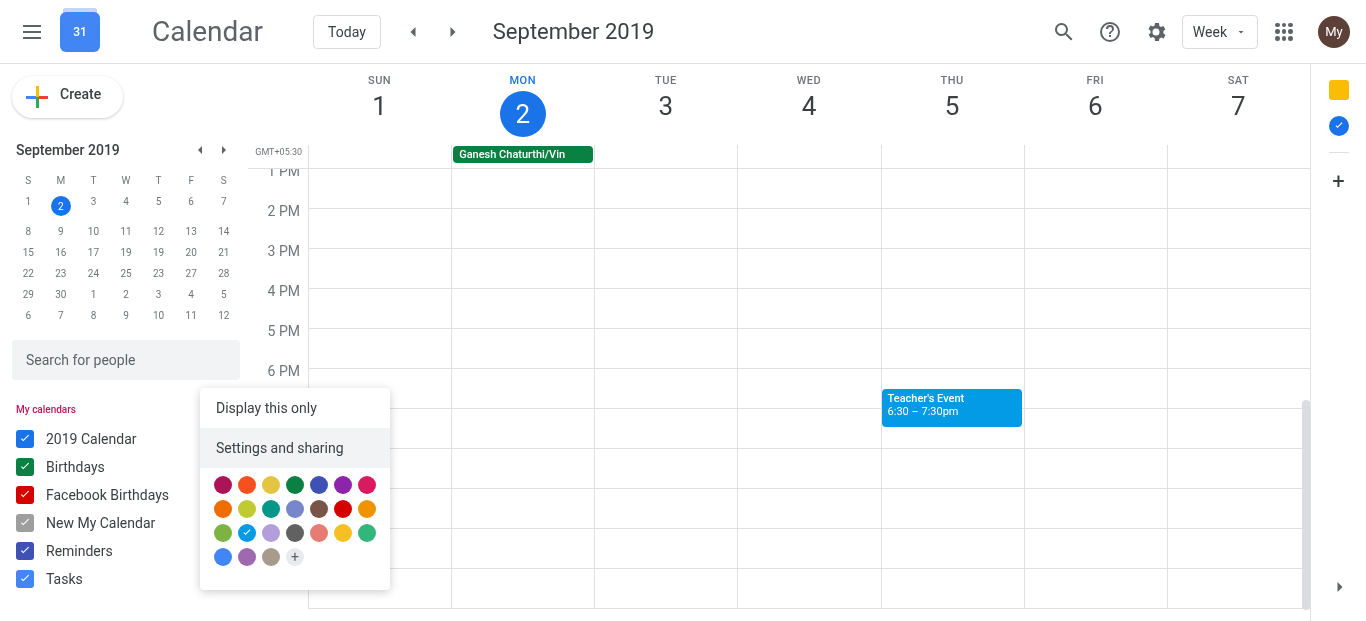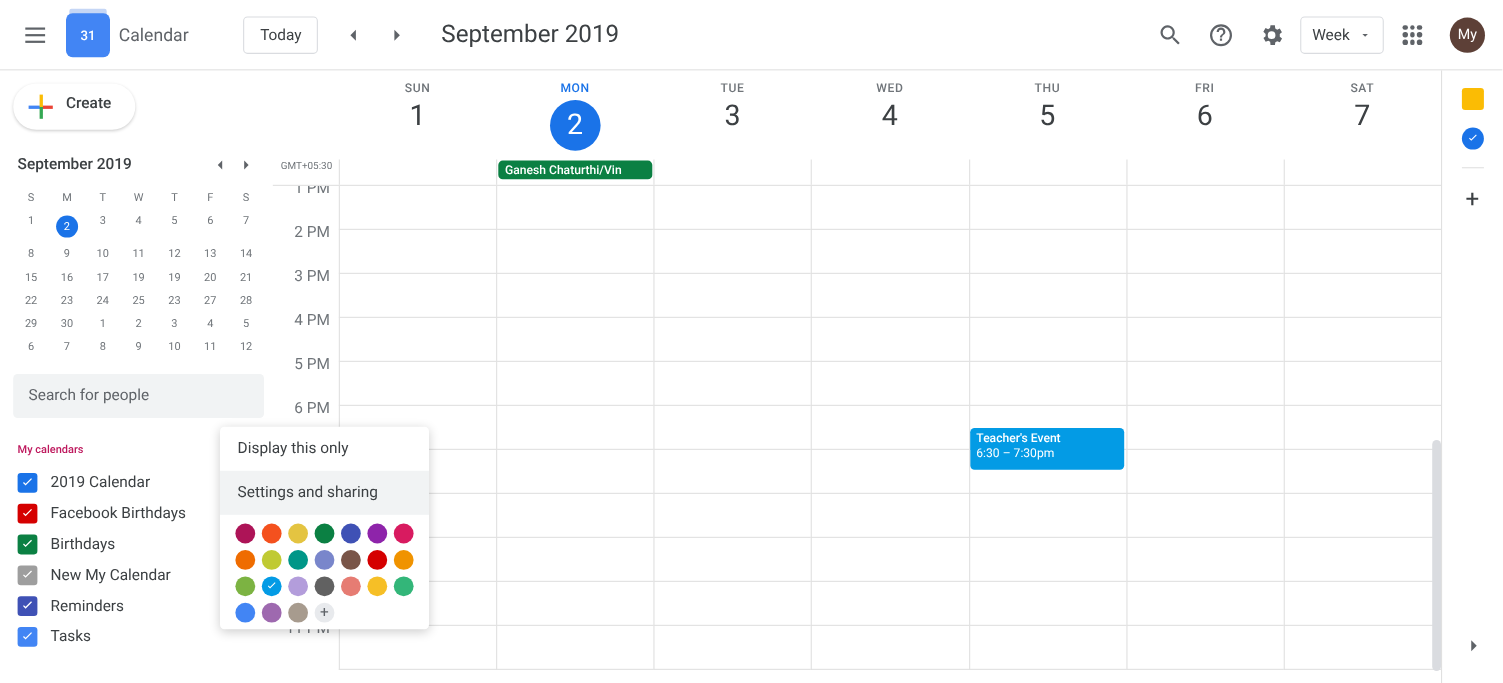--- a/index.html
+++ b/index.html
@@ -3,21 +3,21 @@
 <meta charset="utf-8">
 <style>
 * { margin: 0; padding: 0; box-sizing: border-box; font-family: 'Google Sans', Roboto, Arial, sans-serif; }
 body { width: 1366px; height: 621px; overflow: hidden; background: #fff; color: #3c4043; position: relative; }
 .header { height: 64px; display: flex; align-items: center; padding: 0 8px; border-bottom: 1px solid #e0e0e0; }
 .menu-btn { width: 48px; height: 48px; display: flex; align-items: center; justify-content: center; border-radius: 50%; cursor: pointer; }
 .menu-icon { width: 18px; height: 14px; display: flex; flex-direction: column; justify-content: space-between; }
 .menu-icon span { height: 2px; background: #5f6368; }
 .logo-box { width: 40px; height: 40px; background: #4285f4; border-radius: 6px; color: #fff; display: flex; align-items: center; justify-content: center; font-size: 12px; font-weight: 500; margin: 0 8px 0 4px; position: relative; }
 .logo-box::before { content: ''; position: absolute; top: -4px; left: 3px; right: 3px; height: 8px; background: #c5d6f5; border-radius: 2px; z-index: -1; }
-.app-title { font-size: 16px; color: #5f6368; margin-right: 50px; }
+.app-title { font-size: 28px; color: #5f6368; margin-right: 50px; margin-left: 44px; }
 .today-btn { border: 1px solid #dadce0; border-radius: 4px; padding: 8px 14px; font-size: 14px; cursor: pointer; color: #3c4043; }
 .nav-arrow { width: 36px; height: 36px; display: flex; align-items: center; justify-content: center; cursor: pointer; border-radius: 50%; margin: 0 2px; }
 .nav-arrow svg { width: 20px; height: 20px; fill: #5f6368; }
 .current-month { font-size: 22px; color: #3c4043; margin-left: 20px; }
 .header-right { margin-left: auto; display: flex; align-items: center; gap: 6px; }
 .icon-btn { width: 40px; height: 40px; display: flex; align-items: center; justify-content: center; border-radius: 50%; cursor: pointer; }
 .icon-btn svg { width: 24px; height: 24px; fill: #5f6368; }
 .view-select { border: 1px solid #dadce0; border-radius: 4px; padding: 8px 10px; font-size: 14px; cursor: pointer; display: flex; align-items: center; gap: 8px; }
 .apps-grid { width: 18px; height: 18px; display: grid; grid-template-columns: repeat(3, 1fr); gap: 2px; }
 .apps-grid span { background: #5f6368; border-radius: 50%; }
@@ -58,21 +58,21 @@
 .allday-event { background: #0b8043; color: #fff; font-size: 11px; padding: 2px 6px; border-radius: 4px; font-weight: 500; white-space: nowrap; overflow: hidden; }
 .grid-body { flex: 1; overflow-y: auto; position: relative; }
 .hour-row { display: flex; height: 40px; }
 .hour-label { width: 60px; font-size: 14px; color: #70757a; text-align: right; padding-right: 8px; position: relative; top: -6px; }
 .hour-cell { flex: 1; border-left: 1px solid #e0e0e0; border-bottom: 1px solid #e0e0e0; position: relative; }
 .timed-event { position: absolute; left: 0; right: 2px; background: #039be5; color: #fff; font-size: 11px; padding: 3px 6px; border-radius: 4px; overflow: hidden; }
 .timed-event .title { font-weight: 500; }
 .right-rail { width: 56px; border-left: 1px solid #e0e0e0; display: flex; flex-direction: column; align-items: center; padding-top: 16px; gap: 16px; }
 .rail-icon { width: 20px; height: 20px; border-radius: 4px; }
 .rail-sep { width: 20px; height: 1px; background: #e0e0e0; }
-.context-menu { position: absolute; left: 200px; top: 388px; background: #fff; box-shadow: 0 2px 10px rgba(0,0,0,0.2); border-radius: 4px; width: 190px; z-index: 100; padding-bottom: 6px; }
+.context-menu { position: absolute; left: 200px; top: 388px; background: #fff; box-shadow: 0 2px 10px rgba(0,0,0,0.2); border-radius: 4px; width: 190px; z-index: 100; padding-bottom: 24px; }
 .menu-item { padding: 12px 16px; font-size: 14px; color: #3c4043; cursor: pointer; }
 .menu-item.hover { background: #f1f3f4; }
 .color-grid { display: flex; flex-wrap: wrap; gap: 6px; padding: 8px 14px 0; }
 .color-dot { width: 18px; height: 18px; border-radius: 50%; cursor: pointer; display: flex; align-items: center; justify-content: center; }
 .color-dot svg { width: 12px; height: 12px; fill: #fff; }
 .color-add { width: 18px; height: 18px; border-radius: 50%; background: #e8eaed; color: #5f6368; display: flex; align-items: center; justify-content: center; font-size: 14px; cursor: pointer; }
 .expand-rail { position: absolute; right: 16px; bottom: 20px; cursor: pointer; }
 .scroll-ind { position: absolute; right: 56px; top: 400px; width: 8px; height: 210px; background: #dadce0; border-radius: 4px; }
 </style>
 </head>
@@ -230,34 +230,34 @@
     <div id="cal-list">
         <div class="cal-item">
           <div class="chk" style="background: rgb(26, 115, 232);">
             <svg viewBox="0 0 24 24">
               <path d="M9 16l-4-4 1.4-1.4L9 13.2l8.6-8.6L19 6z"></path>
             </svg>
           </div>
           <span>2019 Calendar</span>
         </div>
         <div class="cal-item">
+          <div class="chk" style="background: rgb(11, 128, 67);">
+            <svg viewBox="0 0 24 24">
+              <path d="M9 16l-4-4 1.4-1.4L9 13.2l8.6-8.6L19 6z"></path>
+            </svg>
+          </div>
+          <span>Birthdays</span>
+        </div>
+        <div class="cal-item">
           <div class="chk" style="background: rgb(213, 0, 0);">
             <svg viewBox="0 0 24 24">
               <path d="M9 16l-4-4 1.4-1.4L9 13.2l8.6-8.6L19 6z"></path>
             </svg>
           </div>
           <span>Facebook Birthdays</span>
-        </div>
-        <div class="cal-item">
-          <div class="chk" style="background: rgb(11, 128, 67);">
-            <svg viewBox="0 0 24 24">
-              <path d="M9 16l-4-4 1.4-1.4L9 13.2l8.6-8.6L19 6z"></path>
-            </svg>
-          </div>
-          <span>Birthdays</span>
         </div>
         <div class="cal-item">
           <div class="chk" style="background: rgb(158, 158, 158);">
             <svg viewBox="0 0 24 24">
               <path d="M9 16l-4-4 1.4-1.4L9 13.2l8.6-8.6L19 6z"></path>
             </svg>
           </div>
           <span>New My Calendar</span>
         </div>
         <div class="cal-item">

